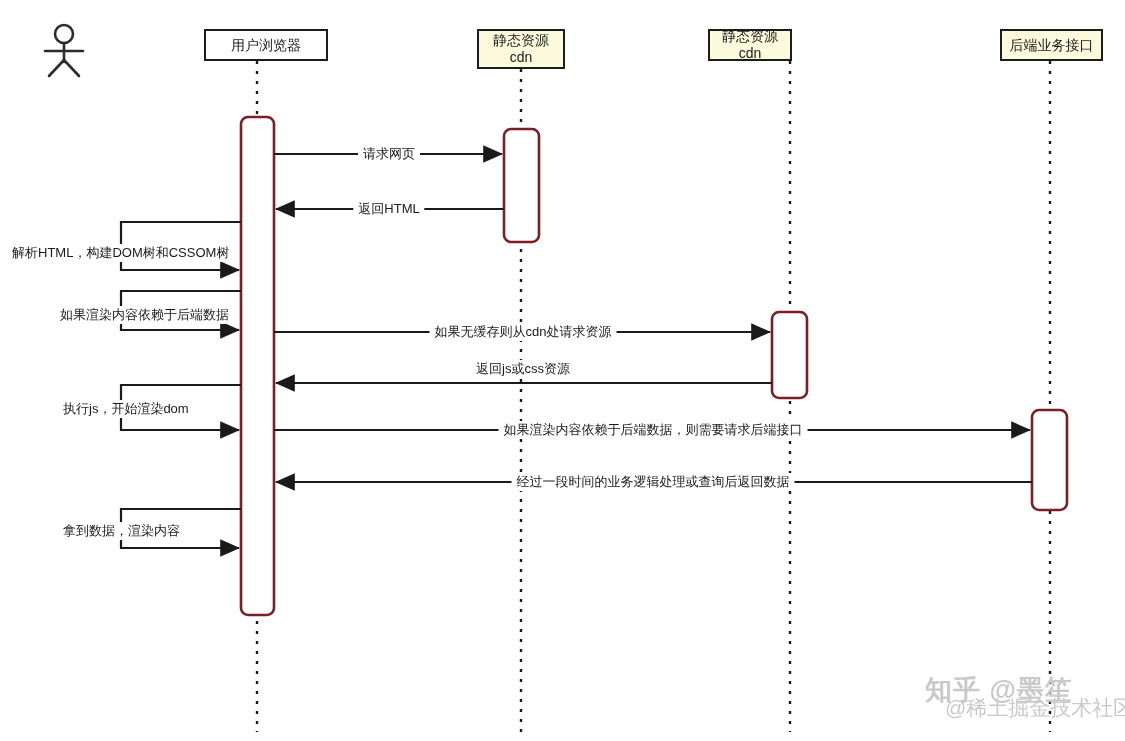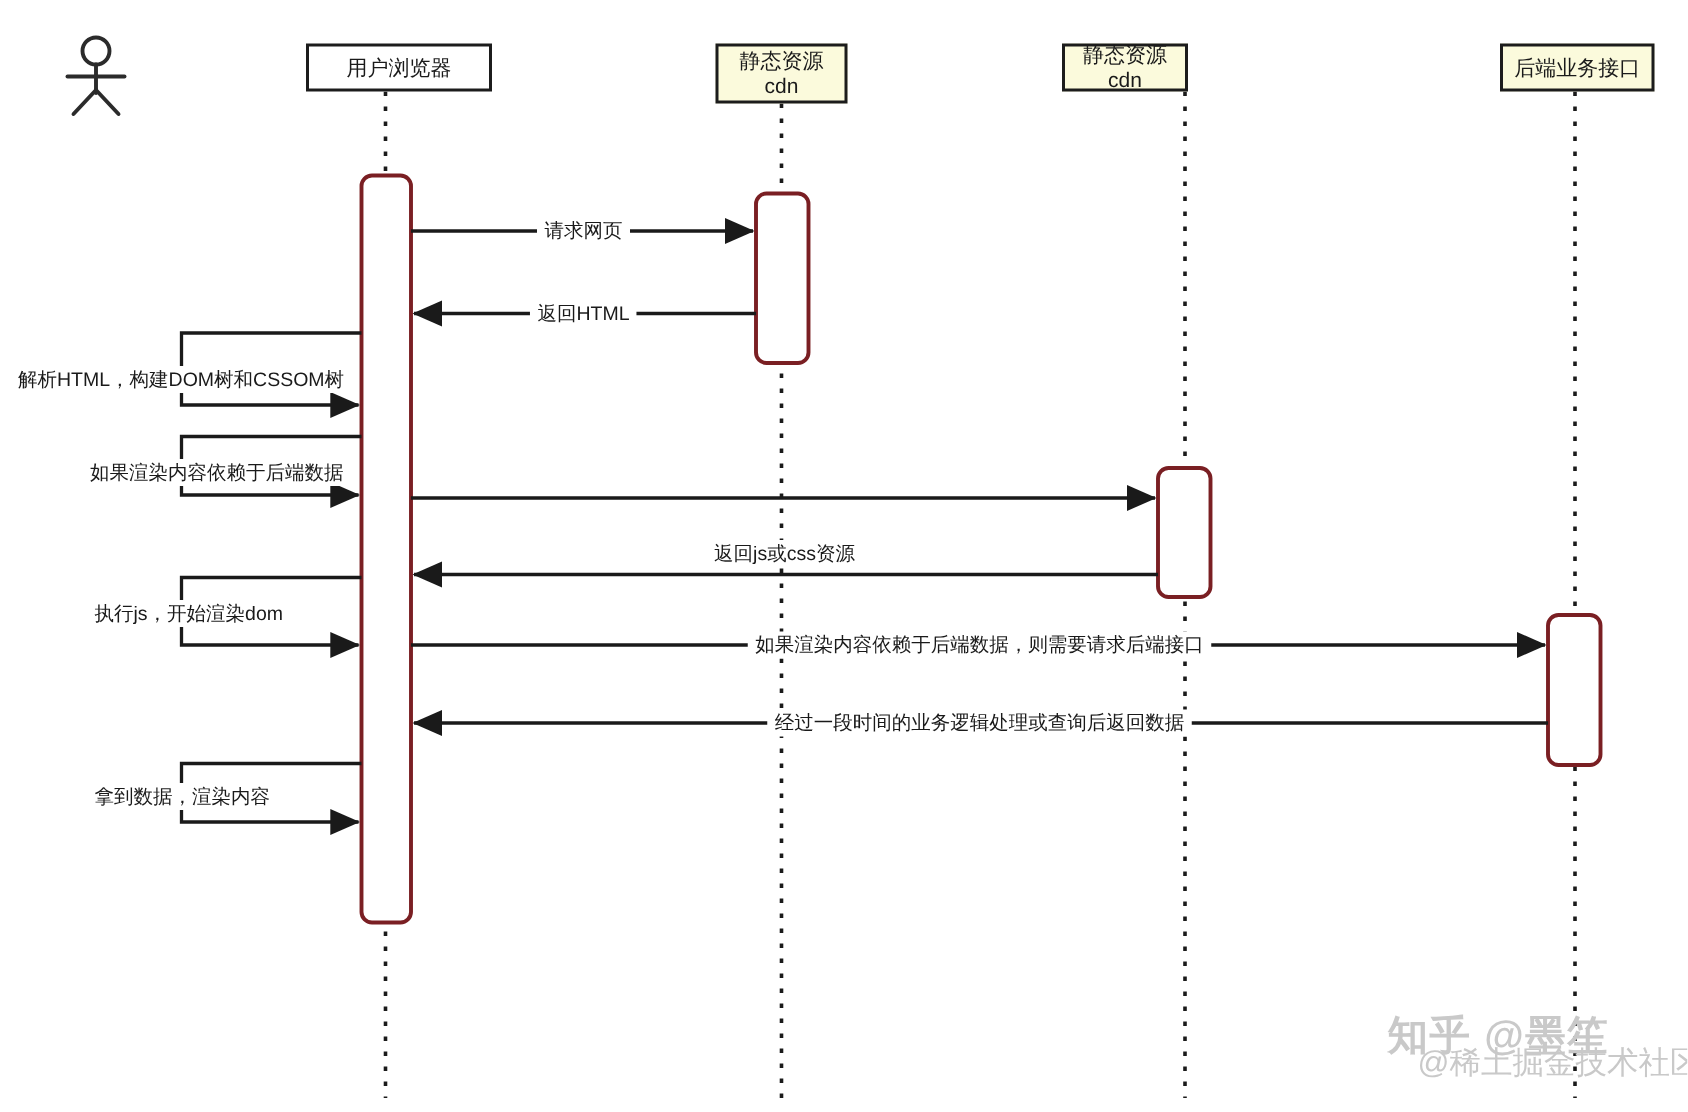--- a/index.html
+++ b/index.html
@@ -138,20 +138,21 @@
   </div>
   <div class="participant-box tinted" style="left:708px; top:29px; width:84px; height:32px;">
     <span>静态资源cdn</span>
   </div>
   <div class="participant-box tinted" style="left:1000px; top:29px; width:103px; height:32px;">
     <span>后端业务接口</span>
   </div>
 
   <div class="msg-label" style="left:389px; top:154px;">请求网页</div>
   <div class="msg-label" style="left:389px; top:209px;">返回HTML</div>
+  <div class="msg-label" style="left:523px; top:332px;">如果无缓存则从cdn处请求资源</div>
   <div class="msg-label" style="left:523px; top:369px;">返回js或css资源</div>
   <div class="msg-label" style="left:653px; top:430px;">如果渲染内容依赖于后端数据，则需要请求后端接口</div>
   <div class="msg-label" style="left:653px; top:482px;">经过一段时间的业务逻辑处理或查询后返回数据</div>
 
   <div class="self-label" style="left:8px; top:253px;">解析HTML，构建DOM树和CSSOM树</div>
   <div class="self-label" style="left:56px; top:315px;">如果渲染内容依赖于后端数据</div>
   <div class="self-label" style="left:59px; top:409px;">执行js，开始渲染dom</div>
   <div class="self-label" style="left:59px; top:531px;">拿到数据，渲染内容</div>
 
   <div class="watermark wm-main" style="left:925px; top:672px;">知乎 @墨笙</div>

